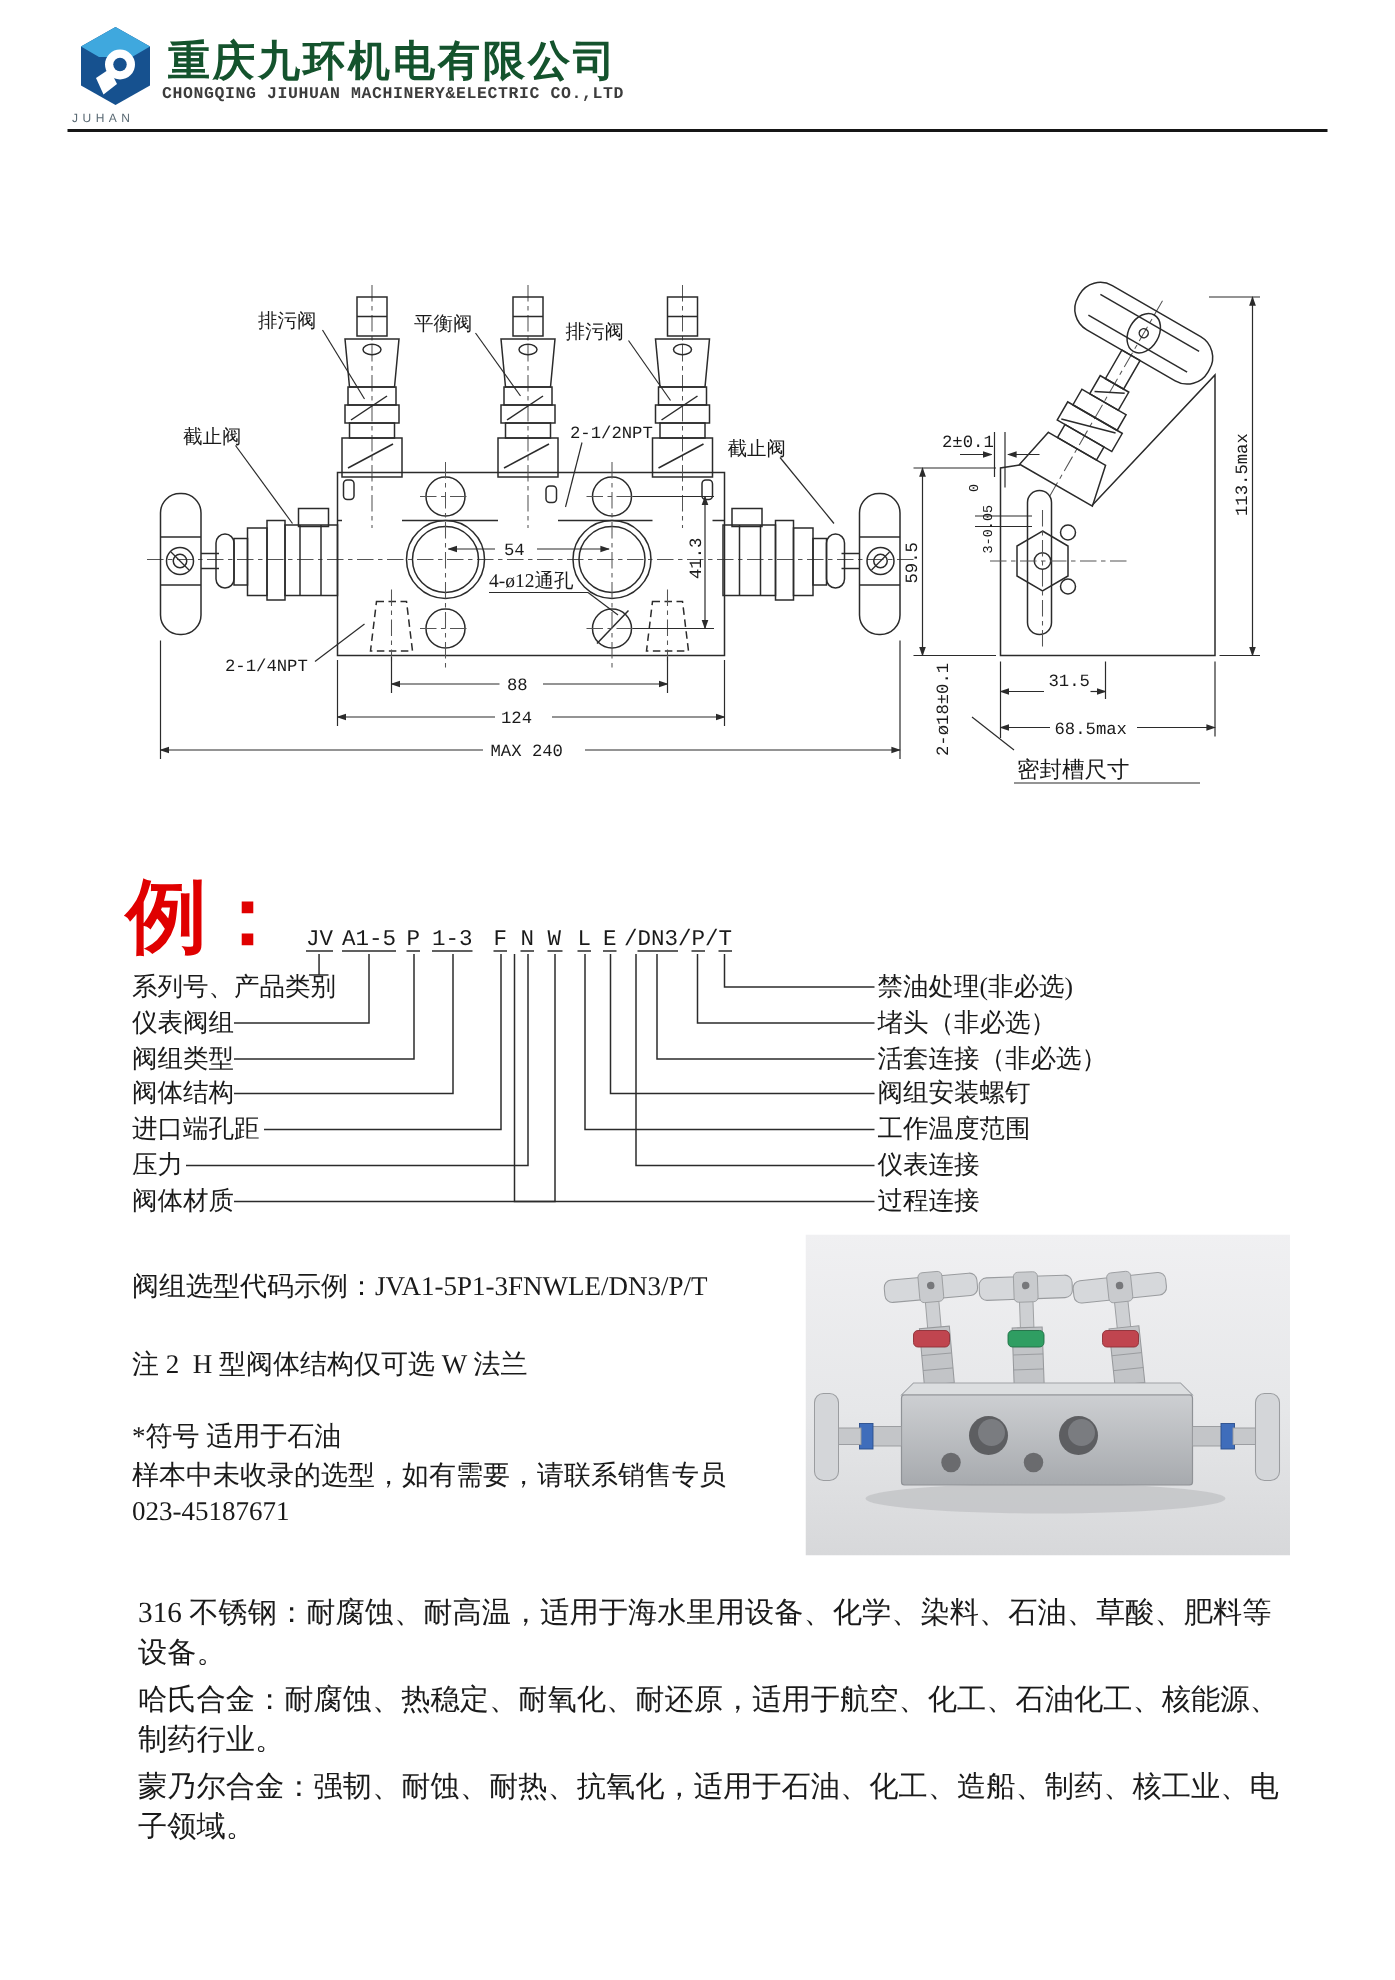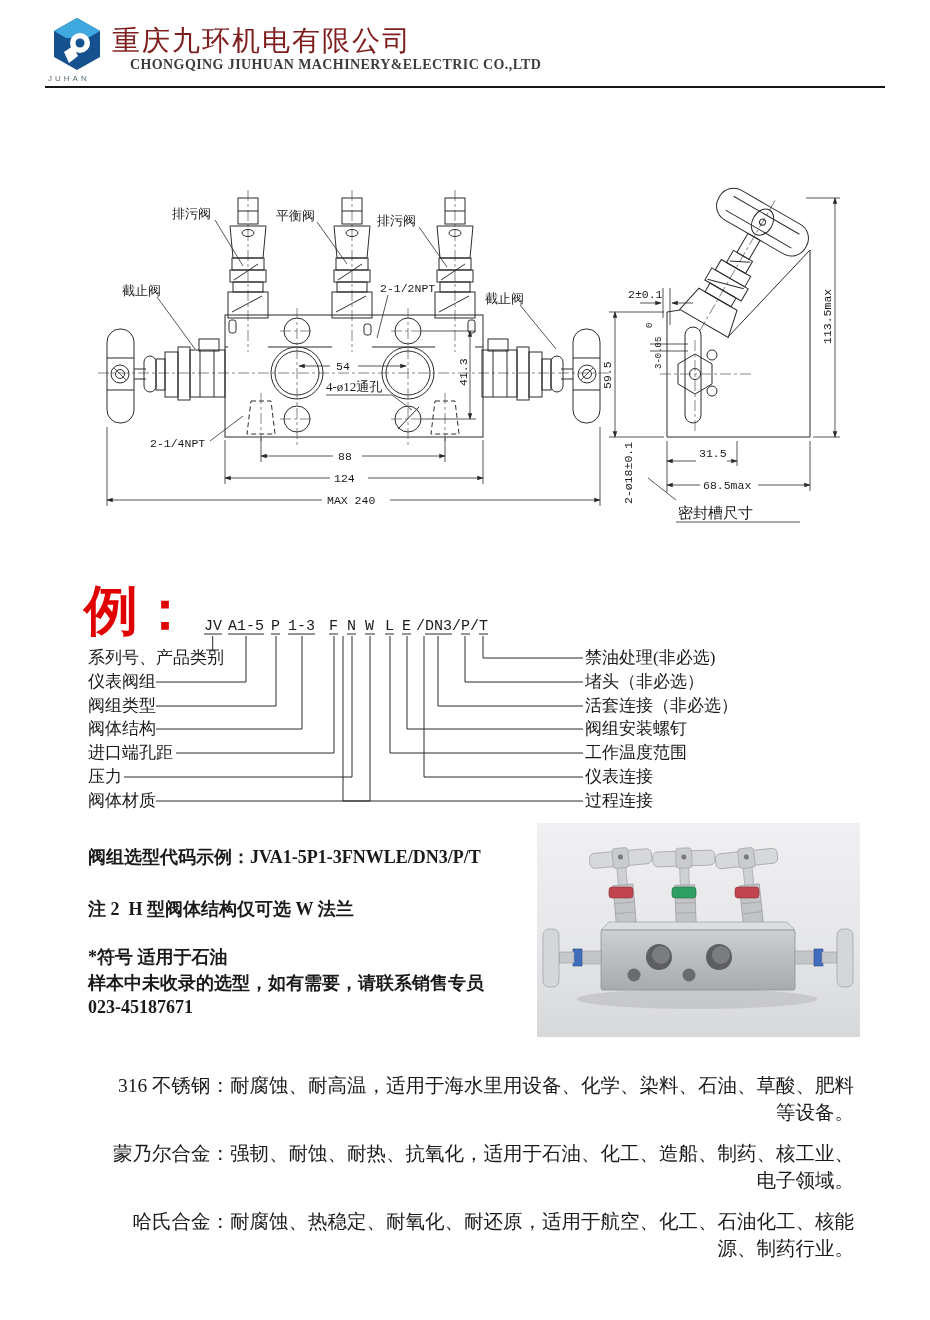--- a/index.html
+++ b/index.html
@@ -1,32 +1,32 @@
 <!DOCTYPE html>
 <html><head>
 <meta charset="utf-8">
 <style>
   html,body{margin:0;padding:0;background:#888;}
   .page{position:relative;width:930px;height:1320px;background:#ffffff;overflow:hidden;
         font-family:"Liberation Serif",serif;color:#1a1a1a;}
   .abs{position:absolute;}
   
-  .company-cn{left:112px;top:22px;font-size:28px;font-weight:400;letter-spacing:2px;color:#7f1d1d;}
-  .company-en{left:130px;top:57px;font-size:14px;font-weight:700;letter-spacing:0.4px;color:#3c3c3c;
-              font-family:Liberation Serif, serif;}
+  .company-cn{left:112px;top:22px;font-size:28px;font-weight:700;letter-spacing:2px;color:#14532d;}
+  .company-en{left:108px;top:57px;font-size:11px;font-weight:700;letter-spacing:0.4px;color:#3c3c3c;
+              font-family:Liberation Mono, monospace;}
   .logo-word{left:48px;top:74px;width:58px;text-align:left;font-size:8px;letter-spacing:3px;color:#5a6a74;
              font-family:"Liberation Sans",sans-serif;}
   .rule{left:45px;top:86px;width:840px;height:2px;background:#161616;}
   
   .ex-marker{left:84px;top:584px;font-size:54px;line-height:1;color:#e00000;font-weight:700;}
   
-  .note-line{left:88px;font-size:18px;white-space:pre-wrap;font-weight:bold;}
+  .note-line{left:88px;font-size:18px;white-space:pre-wrap;}
   
   .materials{left:88px;top:1058px;width:780px;font-size:19.5px;line-height:27px;}
-  .materials p{margin:14px;text-align:right;}
+  .materials p{margin:4px;}
   
   svg text{font-family:"Liberation Serif",serif;fill:#1a1a1a;}
   text.dim{font-family:"Liberation Mono",monospace;font-size:11.5px;}
   text.dimsm{font-family:"Liberation Mono",monospace;font-size:9px;}
   text.cnlab{font-size:13px;}
   text.cnlab2{font-size:15px;}
   text.code{font-family:"Liberation Mono",monospace;font-size:15px;}
   text.lbl{font-size:17px;}
   .ln{stroke:#2b2b2b;stroke-width:1;fill:none;}
   .cl{stroke:#555;stroke-width:0.7;fill:none;stroke-dasharray:11 3 3 3;}
@@ -378,17 +378,17 @@
 
       <rect x="258" y="128" width="20" height="13" fill="#c3c5c8" stroke="#97999c" stroke-width="0.6"></rect>
       <rect x="277" y="126" width="9" height="17" fill="#3f6dbb" stroke="#2b4e8c" stroke-width="0.6"></rect>
       <rect x="285" y="129" width="15" height="11" fill="#c6c8cb" stroke="#97999c" stroke-width="0.6"></rect>
       <rect x="300" y="106" width="16" height="58" rx="6" fill="#d4d6d9" stroke="#9b9da0" stroke-width="0.7"></rect>
     </g>
   </svg>
 
   <div class="abs materials">
     <p>316 不锈钢：耐腐蚀、耐高温，适用于海水里用设备、化学、染料、石油、草酸、肥料等设备。</p>
+    <p>哈氏合金：耐腐蚀、热稳定、耐氧化、耐还原，适用于航空、化工、石油化工、核能源、制药行业。</p>
     <p>蒙乃尔合金：强韧、耐蚀、耐热、抗氧化，适用于石油、化工、造船、制药、核工业、电子领域。</p>
-    <p>哈氏合金：耐腐蚀、热稳定、耐氧化、耐还原，适用于航空、化工、石油化工、核能源、制药行业。</p>
   </div>
 
 </div>
 
 </body></html>

